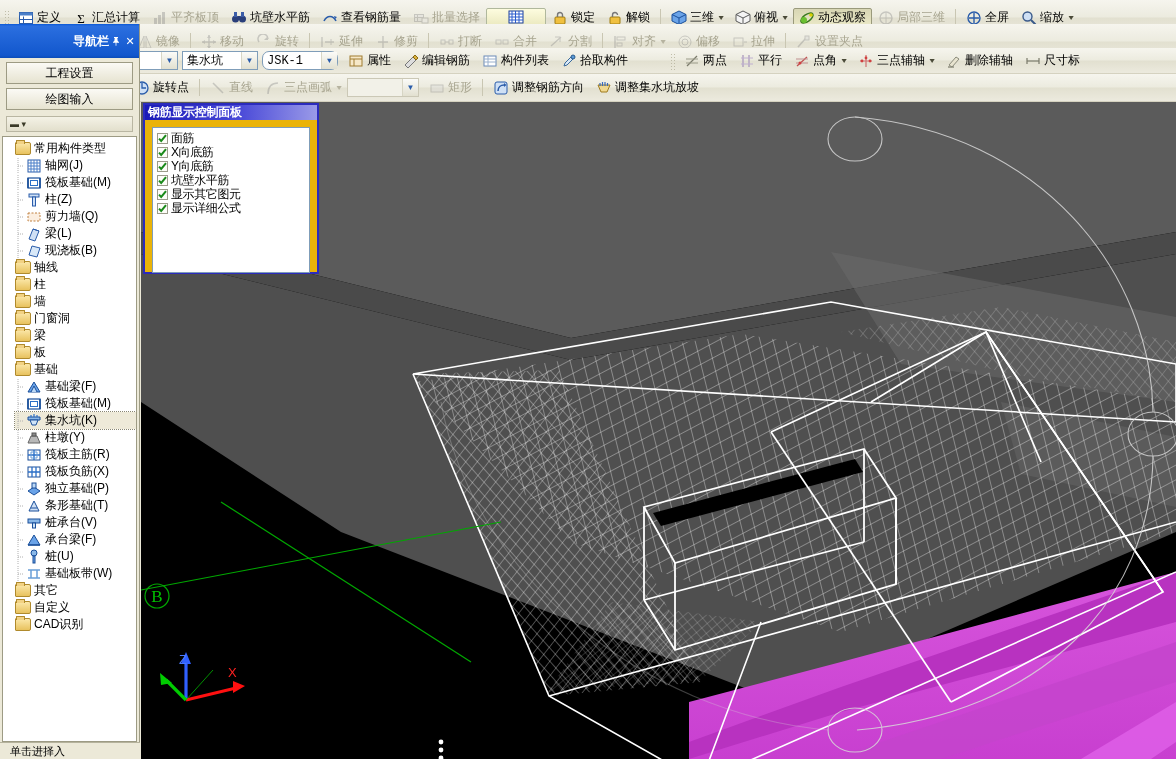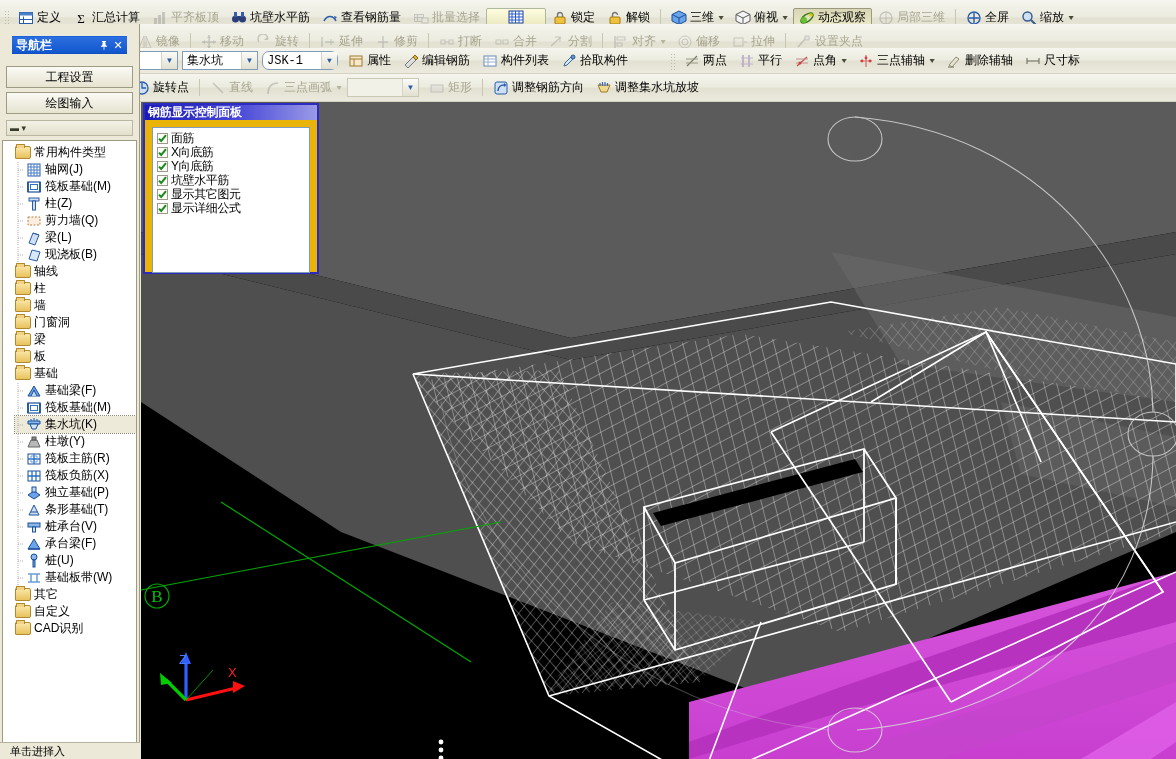--- a/index.html
+++ b/index.html
@@ -79,24 +79,24 @@
   .combo.flat {
     border: 1px solid #cbc8b6; background: #f2f1e8; color: #a7a48f;
   }
 
   
   #leftpanel {
     position: absolute; left: 0; top: 24px; width: 140px; height: 735px;
     background: #ece9d8; border-right: 1px solid #9d9b84;
   }
   .nav-title {
-    height: 18px; margin: 12px; padding: 0 2px 0 4px;
+    height: 34px; margin: 0; padding: 0 2px 0 4px;
     background: linear-gradient(to bottom,#0a58d6 0%,#2b6fe0 6%,#1257cd 92%,#0b4cb8 100%);
     color: #fff; font-weight: bold; font-size: 12px;
-    display: flex; align-items: center;
+    display: flex; align-items: center; text-align: right;
   }
   .nav-title .t { flex: 1; }
   .nav-title .btn {
     width: 14px; height: 14px; display: flex; align-items: center; justify-content: center;
     color: #fff; font-size: 11px; font-weight: bold;
   }
   .big-btn {
     margin: 4px 6px 0 6px; height: 22px;
     background: linear-gradient(to bottom,#fbfaf5,#e6e3d0);
     border: 1px solid #9d9b84;

